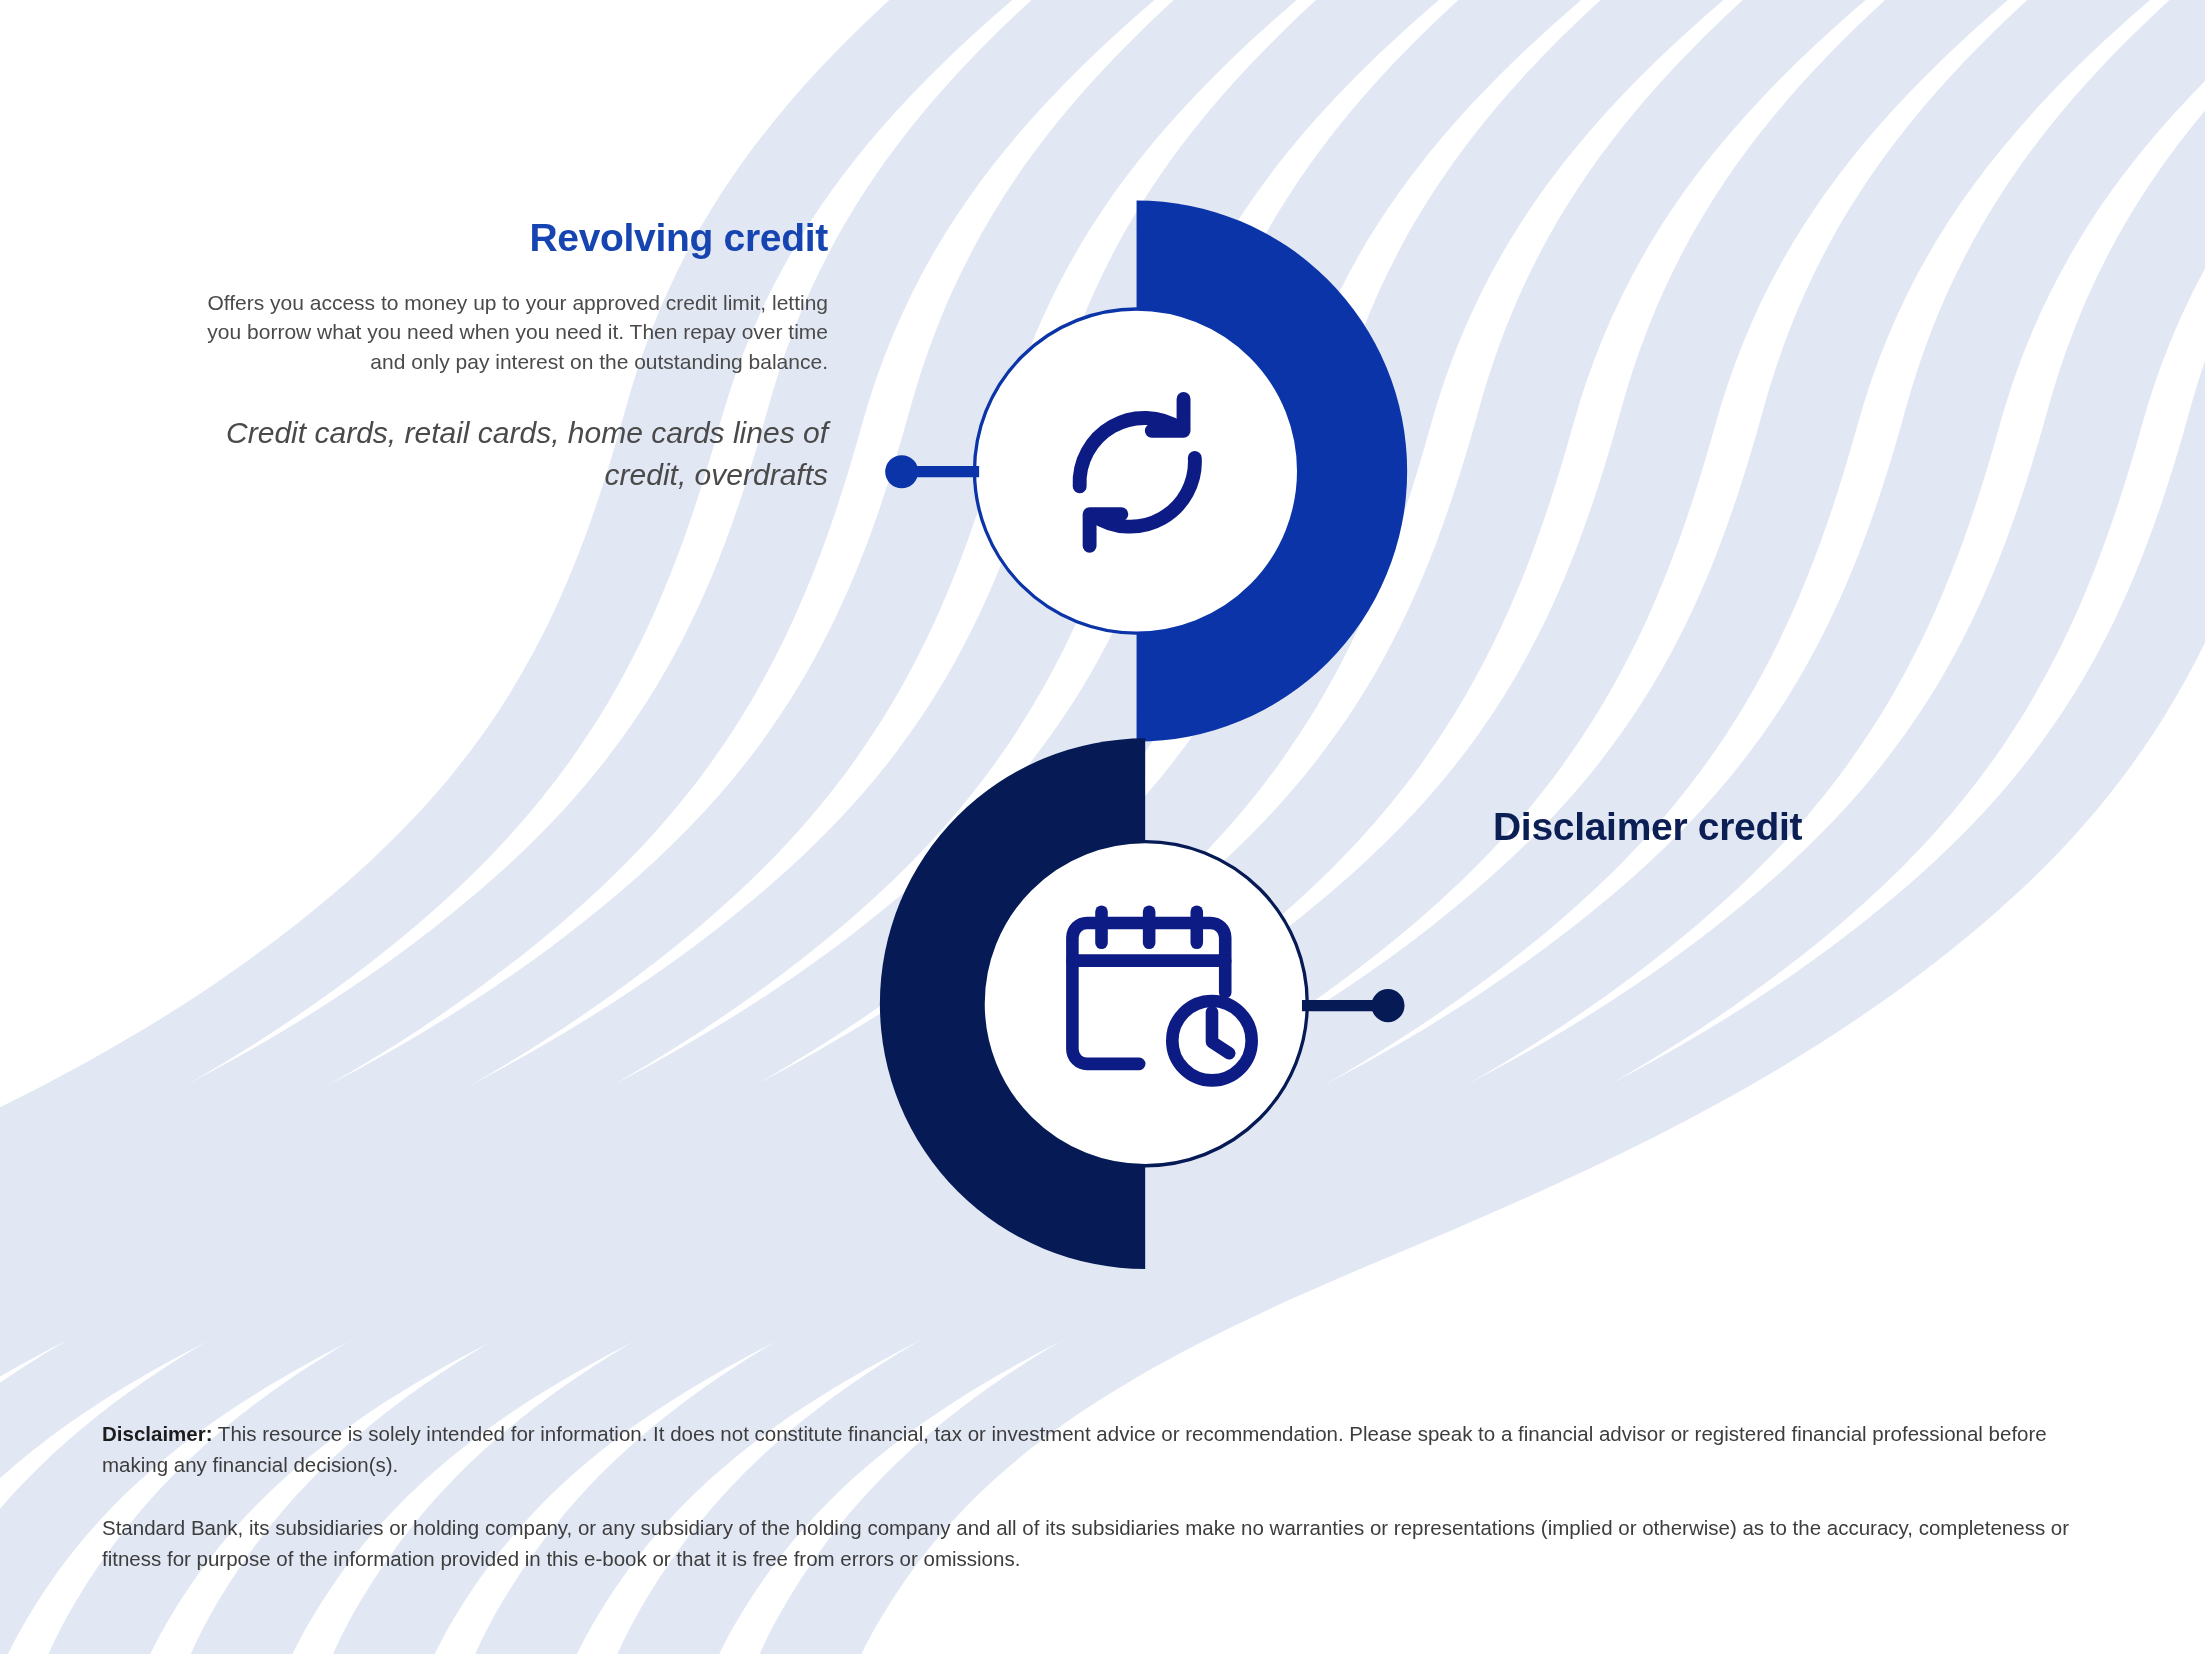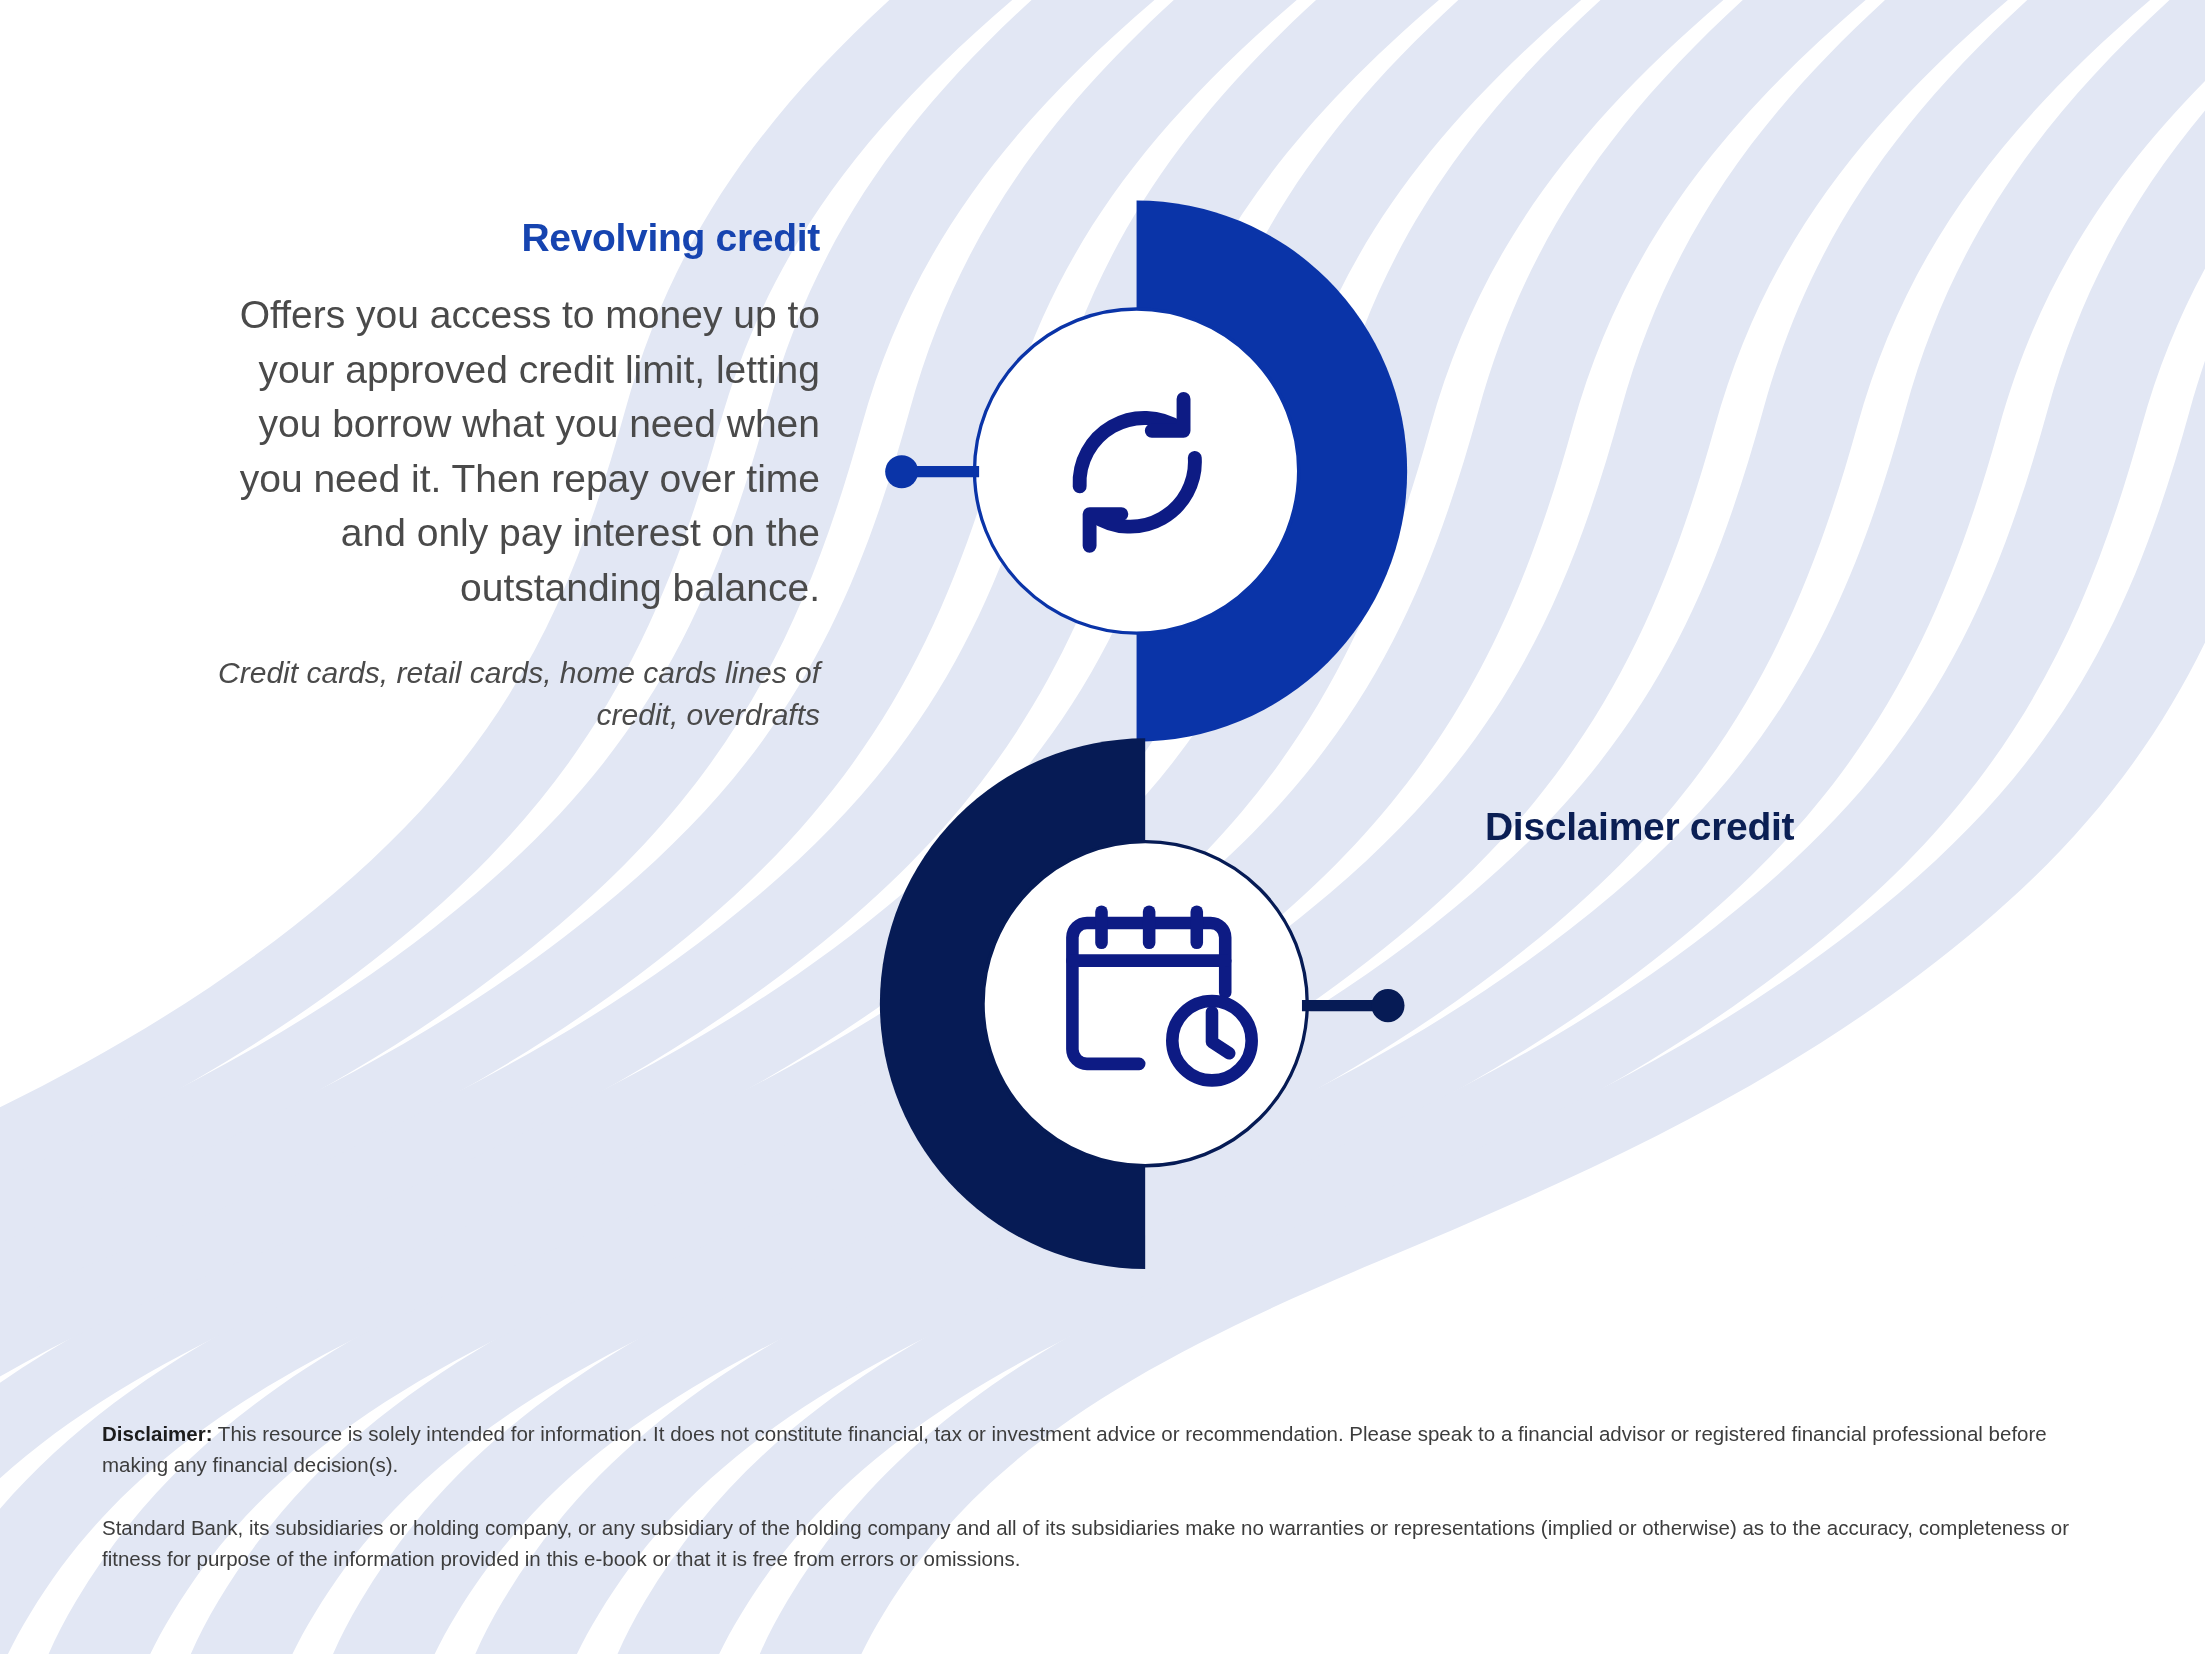--- a/index.html
+++ b/index.html
@@ -35,20 +35,21 @@
     width: 2205px;
     height: 1654px;
     z-index: 1;
     pointer-events: none;
   }
 
   
   .block {
     position: absolute;
     z-index: 2;
+    margin-left: 8px;
   }
 
   #revolving-block {
     left: 198px;
     top: 218px;
     width: 622px;
     text-align: right;
   }
   #instalment-block {
     left: 1485px;
@@ -61,21 +62,21 @@
     font-size: 39px;
     font-weight: bold;
     letter-spacing: -0.3px;
     margin: 0 0 29px 0;
     line-height: 1.05;
   }
   #revolving-title { color: #1644b0; }
   #instalment-title { color: #0b1f54; }
 
   .card-desc {
-    font-size: 39px;
+    font-size: 21px;
     line-height: 1.40;
     color: #4a4a4a;
     margin: 0;
   }
   .card-examples {
     font-size: 30px;
     line-height: 1.40;
     color: #4a4a4a;
     font-style: italic;
     margin: 36px 0 0 0;

